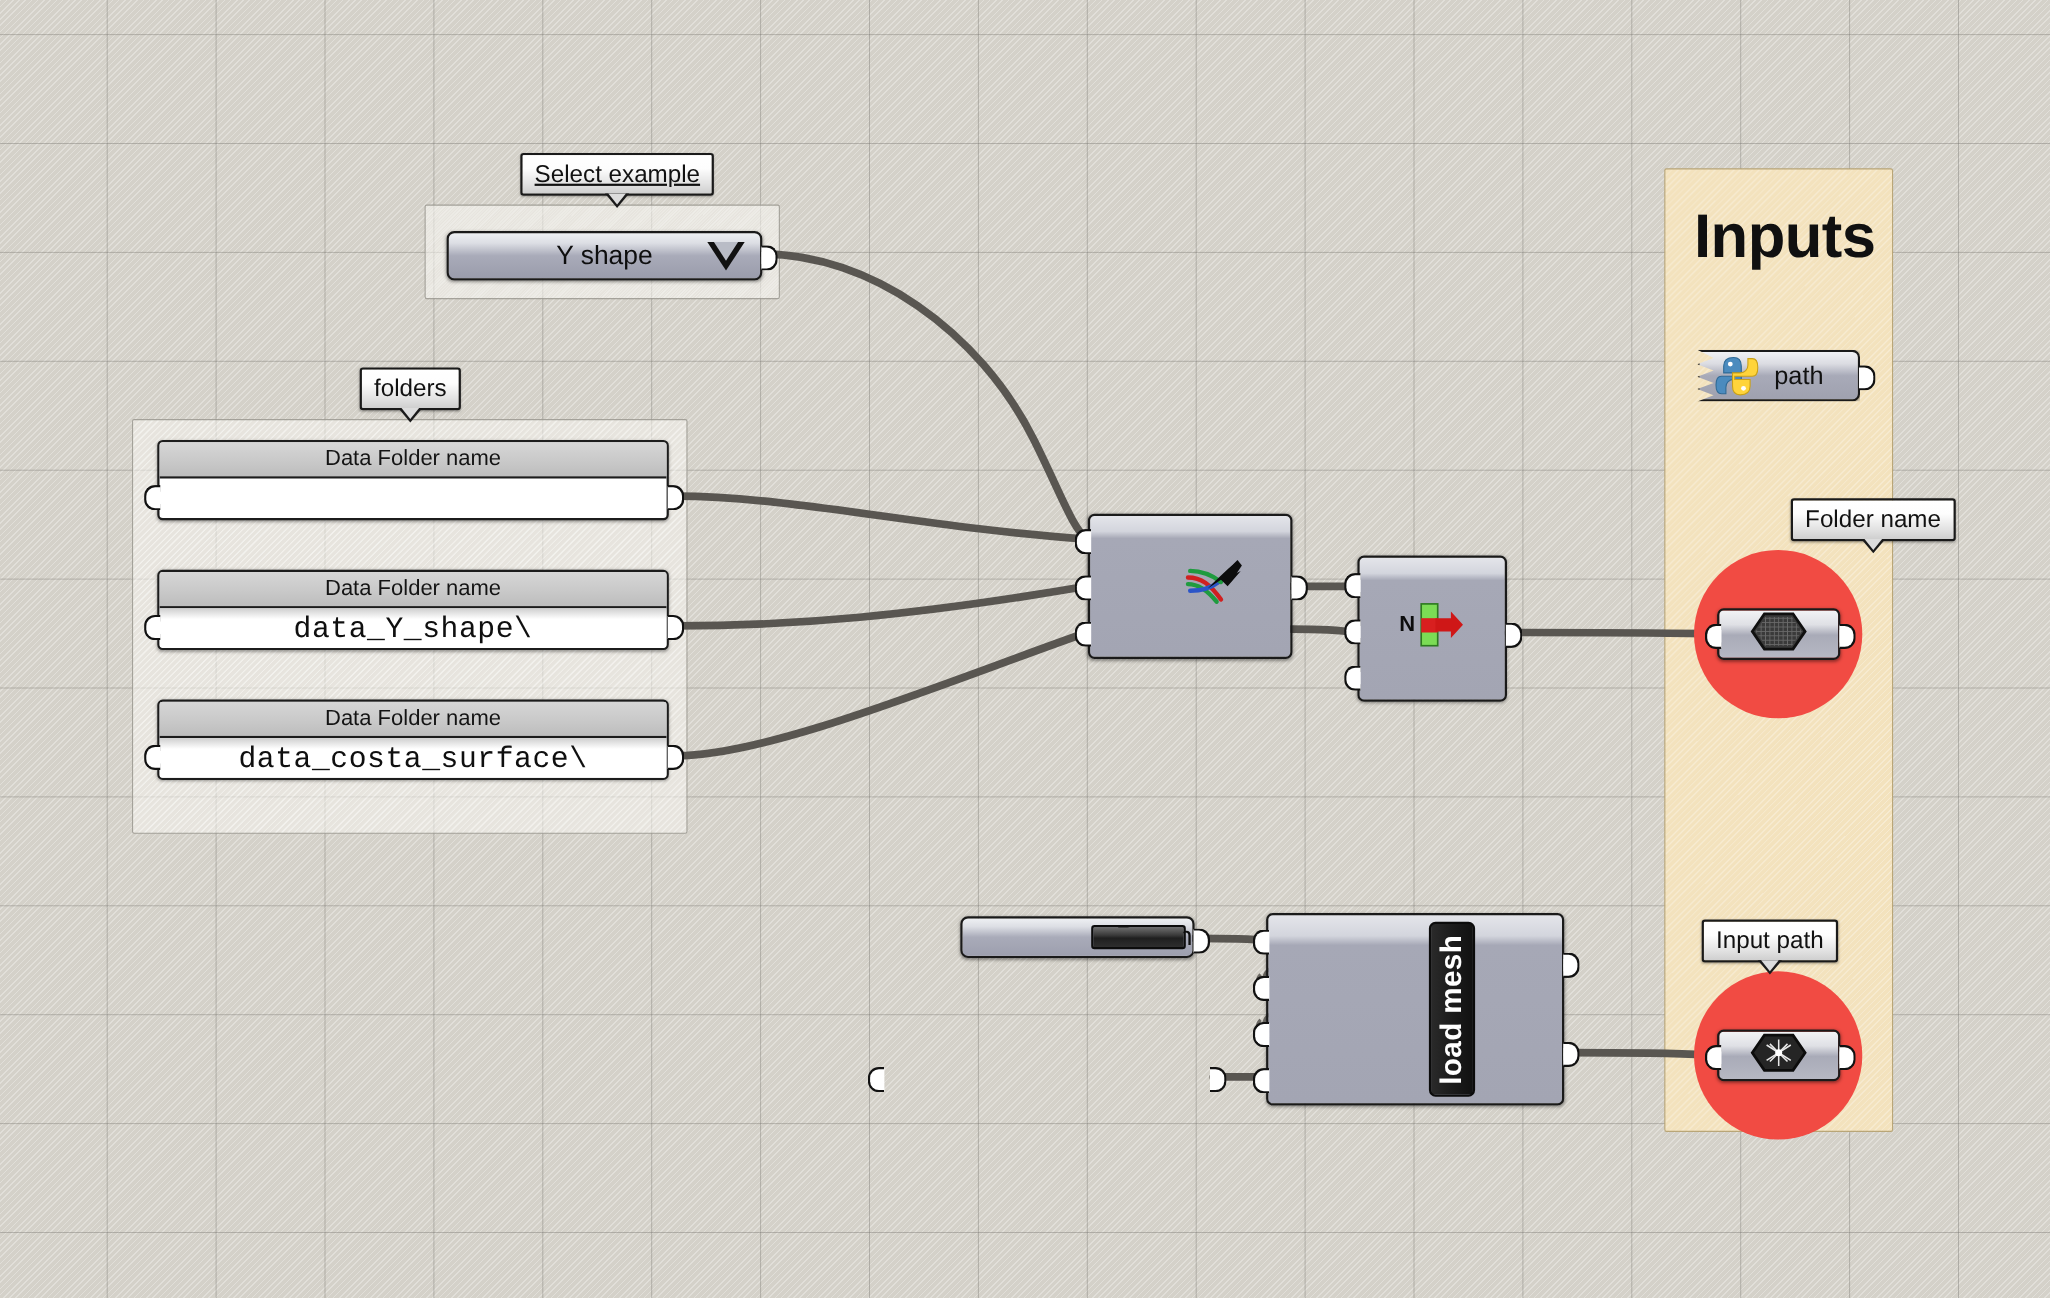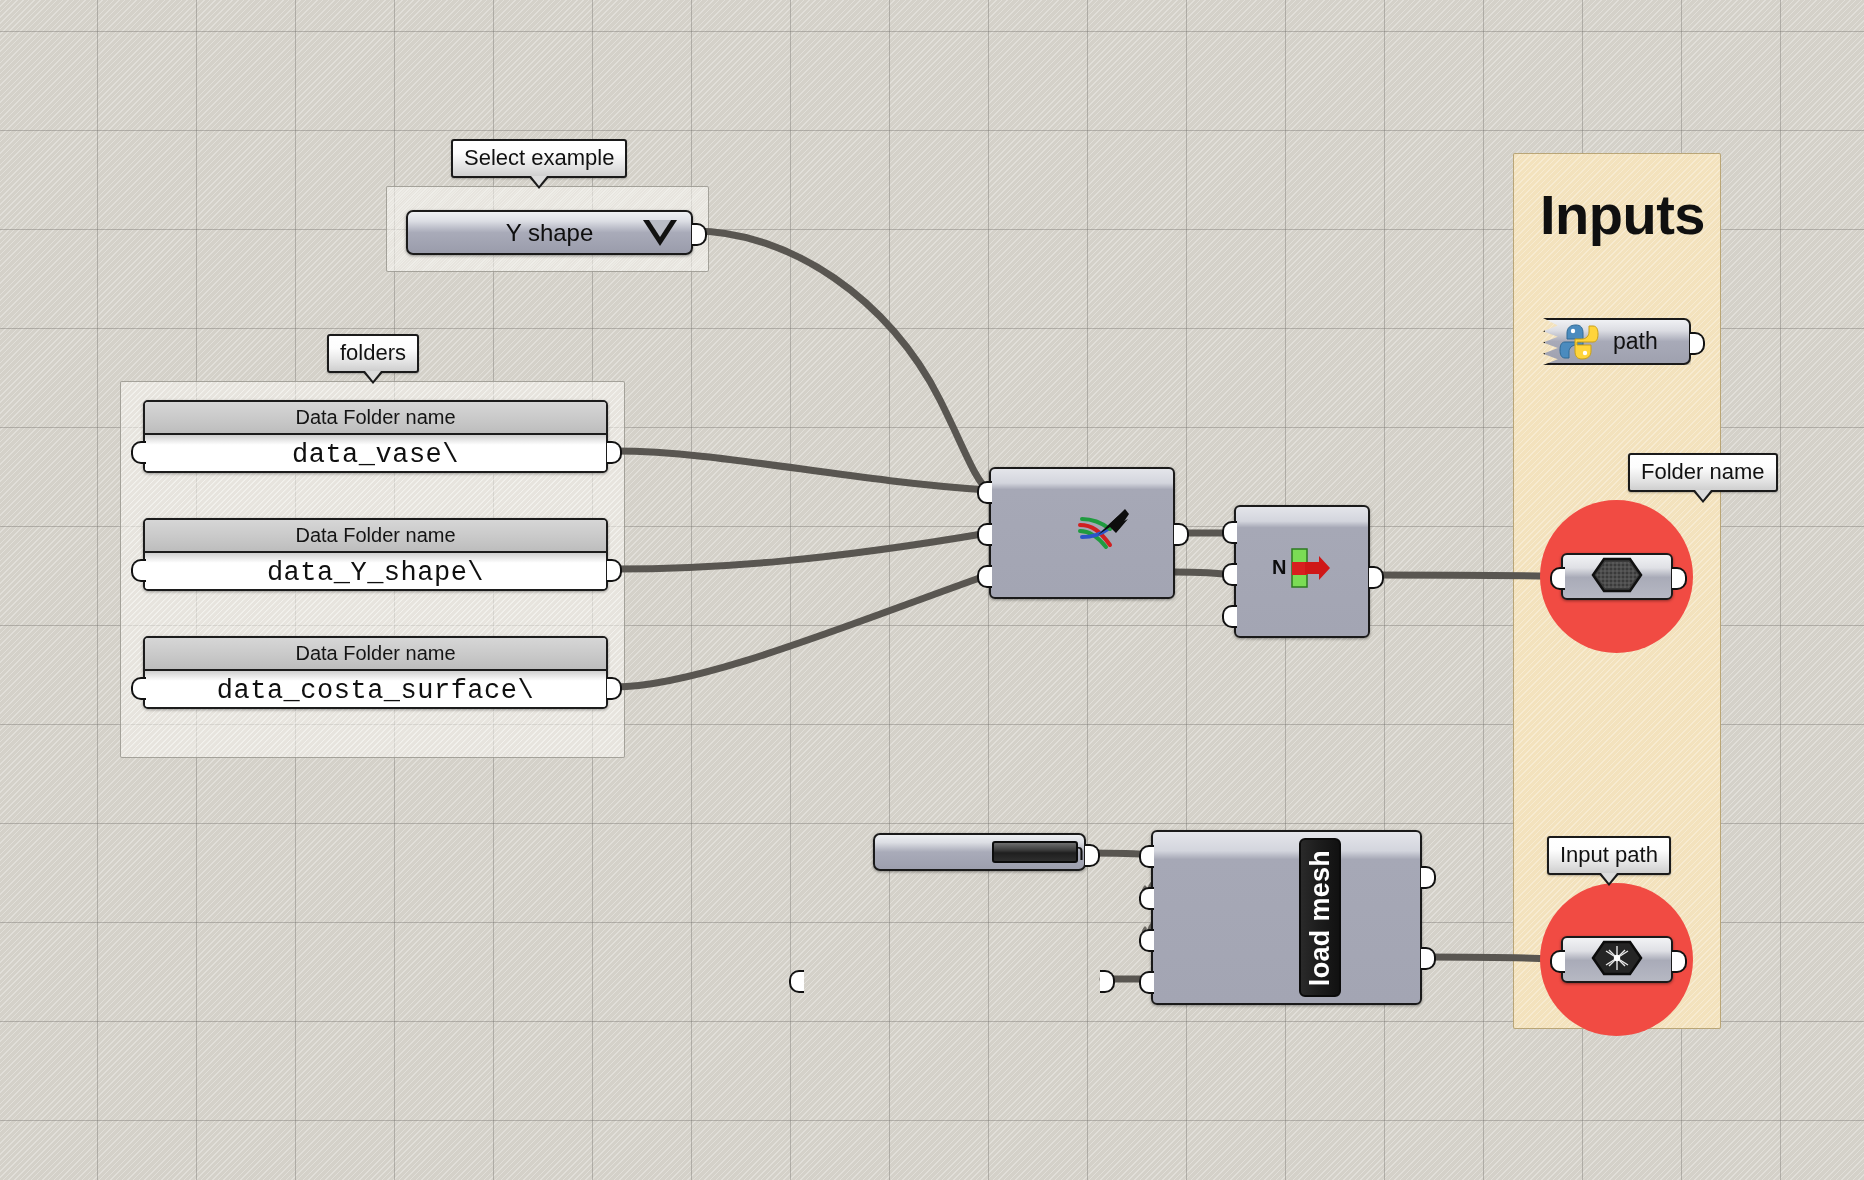--- a/index.html
+++ b/index.html
@@ -349,21 +349,21 @@
     </g>
   </svg>
   <svg class="arcs" style="left:1122px; top:913px; width:44px; height:40px;" viewBox="0 0 44 40">
     <g fill="none" stroke="#595651" stroke-width="3" opacity="0.85">
       <path d="M 40,4 A 20,20 0 0 0 40,36"></path>
       <path d="M 32,9 A 14,14 0 0 0 32,31"></path>
       <path d="M 24,14 A 8,8 0 0 0 24,26"></path>
     </g>
   </svg>
 
-  <div class="tag" style="left:451px; top:139px;">
+  <div class="tag" style="left:473px; top:139px;text-decoration:underline;">
     <span>Select example</span>
     <span class="tail"></span>
   </div>
 
   <div class="tag" style="left:327px; top:334px;">
     <span>folders</span>
     <span class="tail"></span>
   </div>
 
   <div class="tag" style="left:1628px; top:453px;">
@@ -377,21 +377,20 @@
   </div>
 
   <div class="vlist" style="left:406px; top:210px; width:287px; height:45px;">
     <span class="vlabel">Y shape</span>
     <span class="vcaret"></span>
   </div>
   <div class="nub right" style="left:692px; top:223px;"></div>
 
   <div class="panel" style="left:143px; top:400px; width:465px; height:73px;">
     <div class="phead">Data Folder name</div>
-    <div class="pbody" style="height:38px; line-height:40px;">data_vase\</div>
   </div>
   <div class="nub left" style="left:131px; top:441px;"></div>
   <div class="nub right" style="left:607px; top:441px;"></div>
 
   <div class="panel" style="left:143px; top:518px; width:465px; height:73px;">
     <div class="phead">Data Folder name</div>
     <div class="pbody" style="height:38px; line-height:40px;">data_Y_shape\</div>
   </div>
   <div class="nub left" style="left:131px; top:559px;"></div>
   <div class="nub right" style="left:607px; top:559px;"></div>

